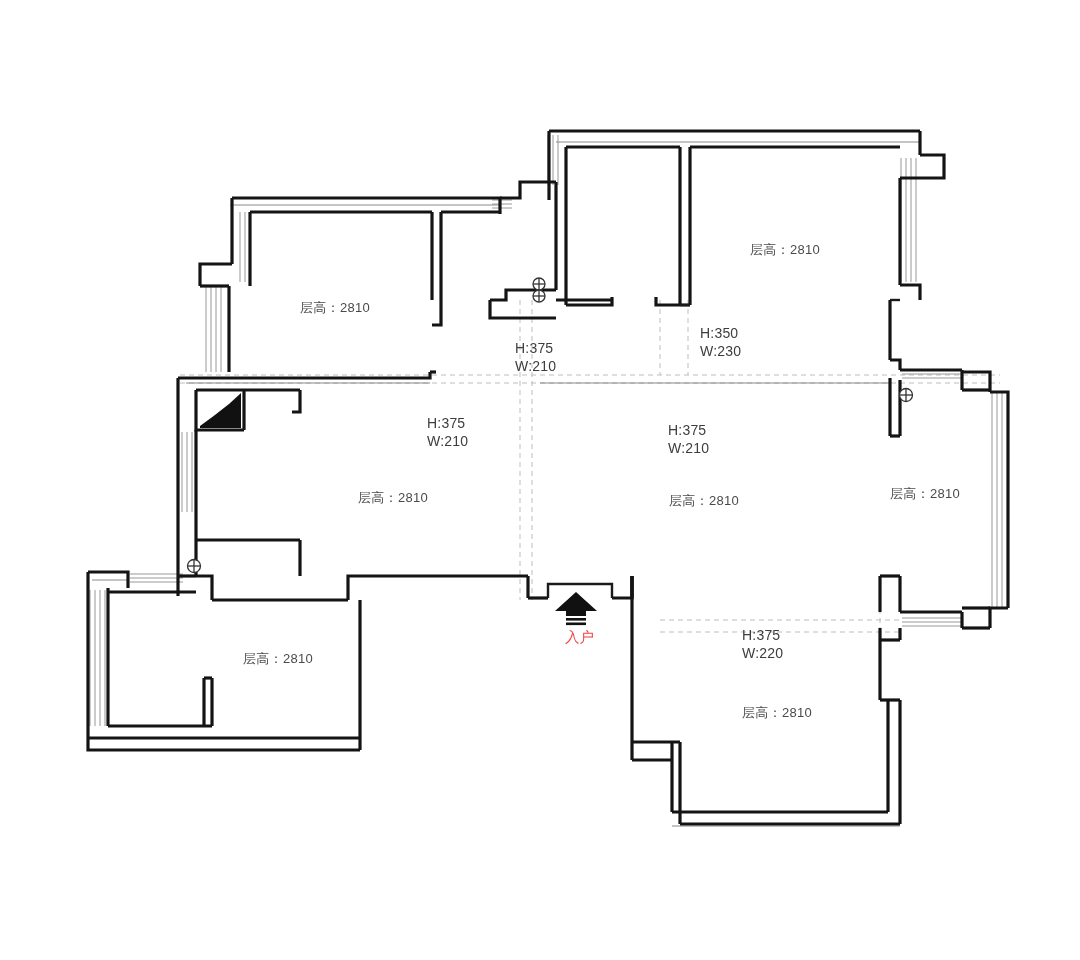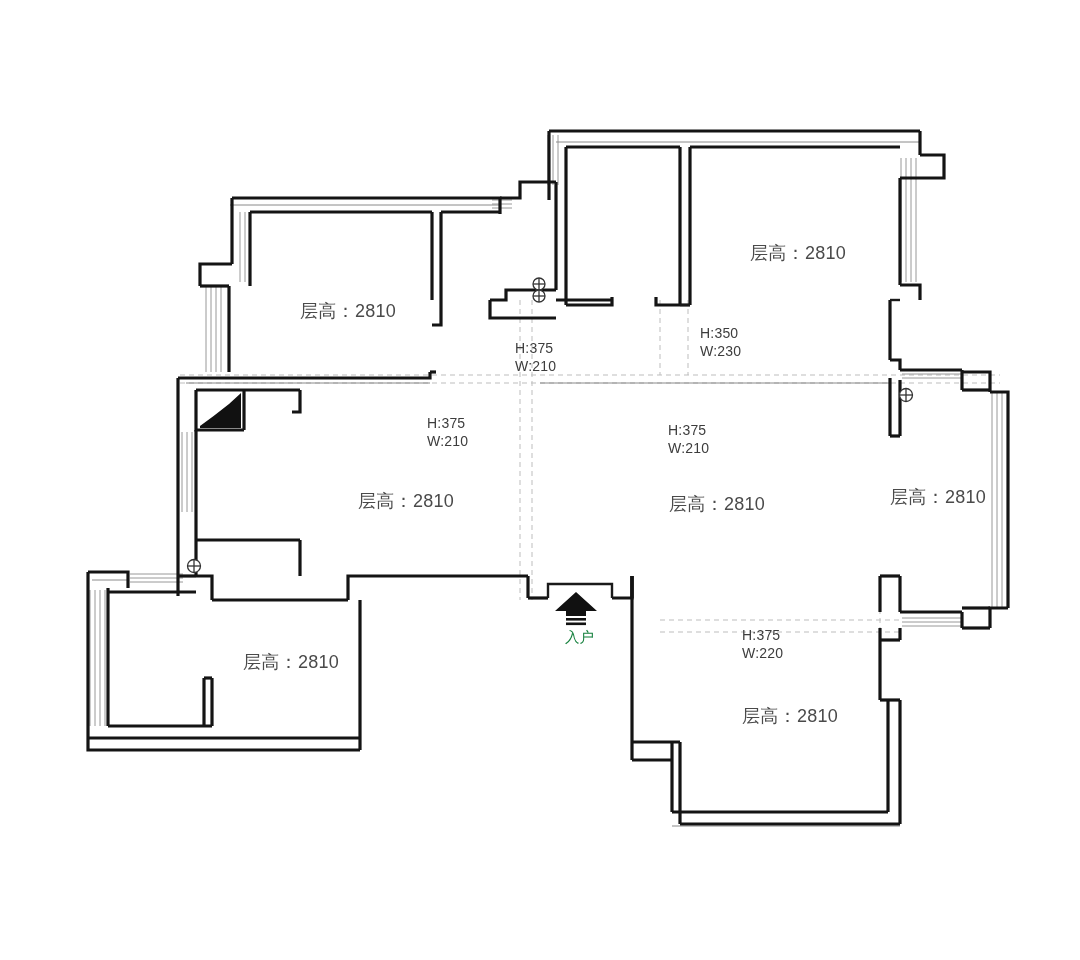--- a/index.html
+++ b/index.html
@@ -31,21 +31,21 @@
     position: absolute;
     top: 0;
     left: 0;
     width: 1080px;
     height: 960px;
     pointer-events: none;
   }
   .room-label {
     position: absolute;
     font-family: "Liberation Sans", "DejaVu Sans", sans-serif;
-    font-size: 18px;
+    font-size: 13px;
     color: #4a4a4a;
     white-space: nowrap;
     letter-spacing: 0.3px;
   }
   .dim-label {
     position: absolute;
     font-family: "Liberation Sans", "DejaVu Sans", sans-serif;
     font-size: 14px;
     color: #3d3d3d;
     white-space: nowrap;
@@ -53,21 +53,21 @@
     letter-spacing: 0.2px;
     margin-top: 21px;
   }
   .dim-label .dl {
     display: block;
   }
   .entry-label {
     position: absolute;
     font-family: "Liberation Sans", "DejaVu Sans", sans-serif;
     font-size: 14.5px;
-    color: #15803d;
+    color: #ef4444;
     white-space: nowrap;
   }
 </style>
 </head>
 <body>
 
 <div id="plan-root">
 
   <svg id="plan-svg" viewBox="0 0 1080 960" xmlns="http://www.w3.org/2000/svg">
 

